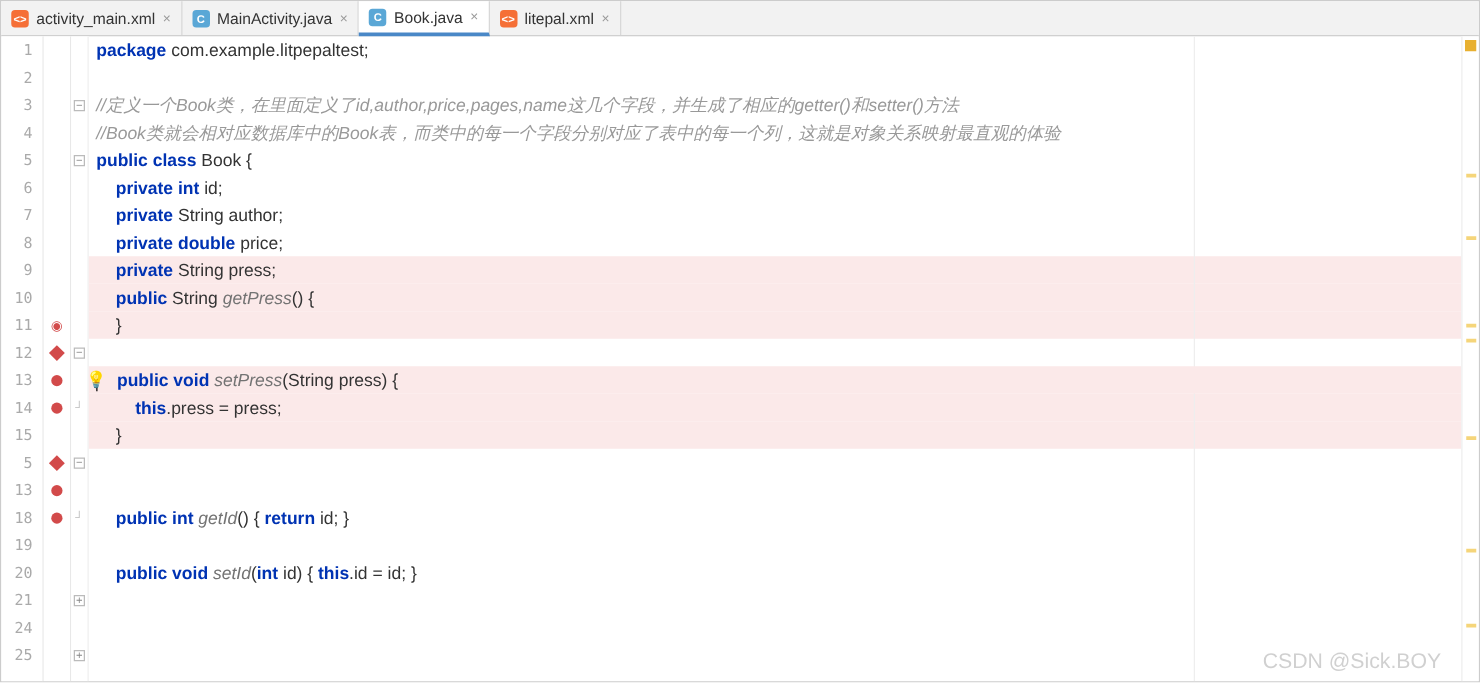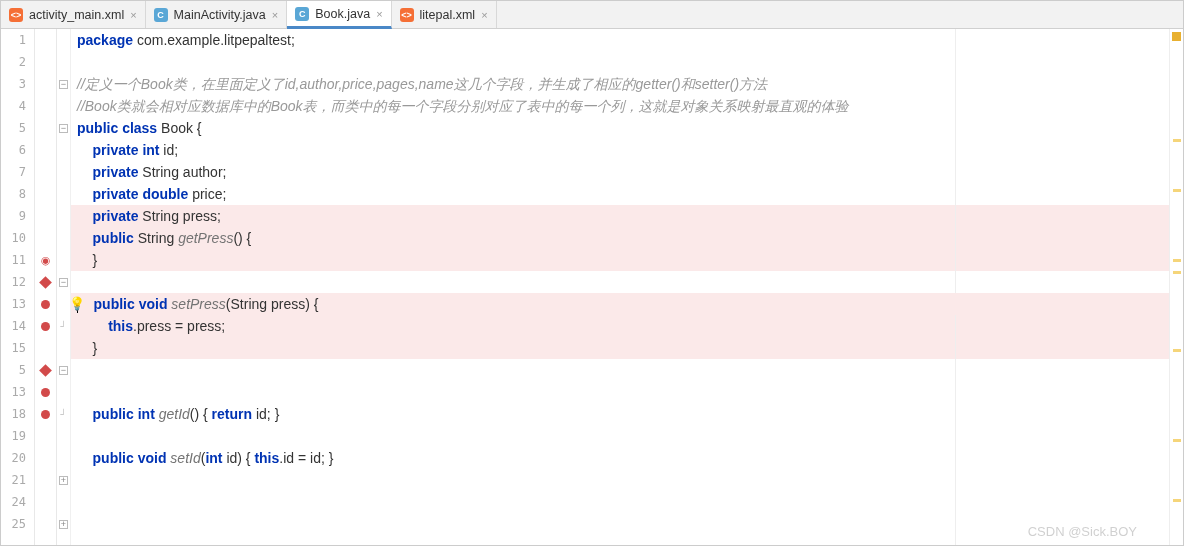--- a/index.html
+++ b/index.html
@@ -33,21 +33,21 @@
 .fn { color:#737373; font-style:italic; }
 .cm { color:#999; font-style:italic; }
 .pl { color:#333; }
 .bulb { position:absolute; left:-2px; top:0; color:#f0a030; font-size:13px; }
 .cursor { display:inline-block; width:1px; height:16px; background:#000; vertical-align:middle; }
 
 .rmargin { width:14px; background:#fff; border-left:1px solid #eee; position:relative; }
 .rmargin .err { position:absolute; top:3px; right:2px; width:9px; height:9px; background:#e8b030; }
 .rmargin .m { position:absolute; right:2px; width:8px; height:3px; background:#f5d57a; }
 
-.watermark { position:absolute; right:32px; bottom:6px; color:rgba(120,120,120,0.35); font-size:13px; pointer-events:none; }
+.watermark { position:absolute; right:16px; bottom:6px; color:rgba(120,120,120,0.35); font-size:17px; pointer-events:none; }
 
 .vbar { position:absolute; left:884px; top:0; bottom:0; width:1px; background:#eee; }
 </style>
 </head>
 <body>
 
 <div class="ide">
   <div class="tabs">
     <div class="tab">
       <span class="ficon xml">&lt;&gt;</span>

